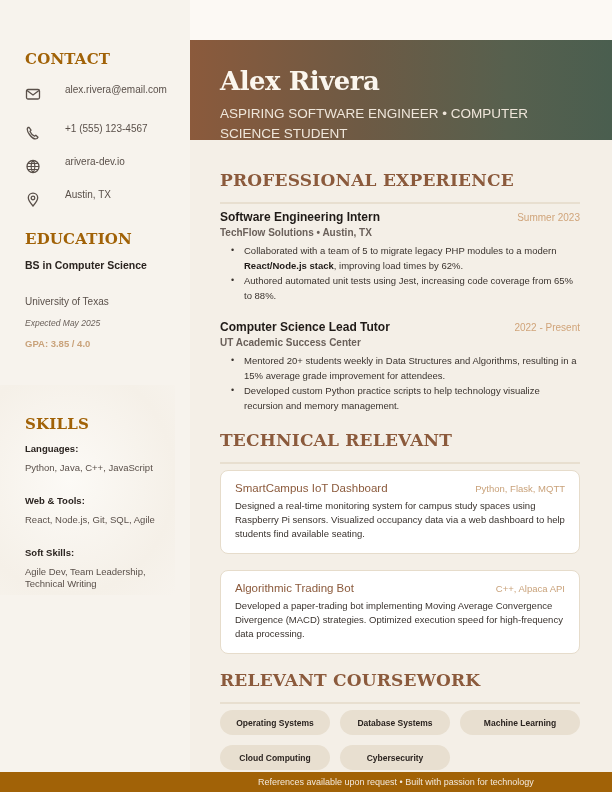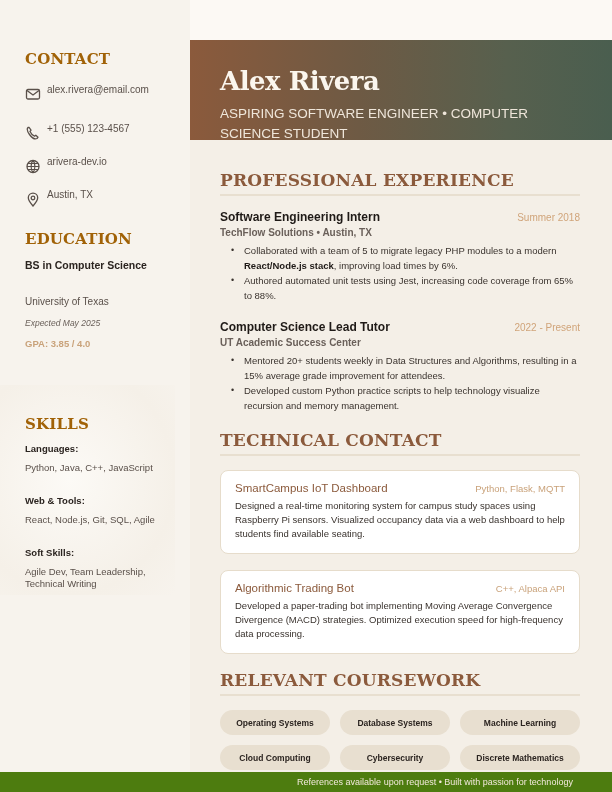--- a/index.html
+++ b/index.html
@@ -17,21 +17,21 @@
   }
   .sidebar .skills-glow {
     position: absolute; left: 0; top: 385px; width: 175px; height: 210px;
     background: radial-gradient(ellipse at 40% 45%, #fcfaf6 0%, #f5f0e8 70%, rgba(245,240,232,0) 100%);
   }
   .side-h {
     position: absolute; left: 25px;
     font-family: "DejaVu Serif", "Liberation Serif", serif;
     font-weight: bold; font-size: 15px; color: #a16207; letter-spacing: 0.2px;
   }
-  .contact-row { position: absolute; left: 25px; display: flex; align-items: flex-start; }
+  .contact-row { position: absolute; left: 25px; display: flex; align-items: flex-start; gap: 18px; }
   .contact-row .ic { width: 16px; height: 16px; margin-right: 6px; margin-top: 2px; }
   .contact-row .txt { font-size: 10px; color: #5a504a; }
   .edu-degree { position: absolute; left: 25px; top: 259px; font-size: 10.5px; font-weight: bold; color: #2b2420; }
   .edu-school { position: absolute; left: 25px; top: 296px; font-size: 10px; color: #5a504a; }
   .edu-date { position: absolute; left: 25px; top: 318px; font-size: 8.5px; font-style: italic; color: #6a605a; }
   .edu-gpa { position: absolute; left: 25px; top: 338px; font-size: 9.5px; font-weight: bold; color: #c9a27a; }
   .skill-label { position: absolute; left: 25px; font-size: 9.5px; font-weight: bold; color: #2b2420; }
   .skill-val { position: absolute; left: 25px; width: 145px; font-size: 9.5px; line-height: 12px; color: #5a504a; }
 
   .topband { position: absolute; left: 190px; top: 0; width: 422px; height: 40px; background: #fcf9f4; }
@@ -41,21 +41,21 @@
     padding: 24px 30px 0 30px;
   }
   .header .name {
     font-family: "DejaVu Serif", "Liberation Serif", serif; font-weight: bold;
     font-size: 26px; color: #fbf6ee; line-height: 34px; letter-spacing: -0.5px;
   }
   .header .tagline { margin-top: 6px; font-size: 13.5px; line-height: 20px; color: #efe6da; width: 340px; }
   .sec-h {
     position: absolute; left: 220px; width: 360px;
     font-family: "DejaVu Serif", "Liberation Serif", serif; font-weight: bold;
-    font-size: 17px; color: #8b5a3c; padding-bottom: 4px;
+    font-size: 17px; color: #8b5a3c; padding-bottom: 12px;
     border-bottom: 2px solid #e8dfd0; letter-spacing: 0.2px;
   }
   .job { position: absolute; left: 220px; width: 360px; }
   .job-row { display: flex; justify-content: space-between; align-items: baseline; }
   .job-title { font-size: 12px; font-weight: bold; color: #1f1a17; }
   .job-date { font-size: 10px; color: #d0a47a; }
   .job-co { font-size: 10px; font-weight: bold; color: #6a605a; margin-top: 3px; }
   .job ul { margin-top: 5px; padding-left: 24px; list-style: none; }
   .job li { position: relative; font-size: 9.5px; line-height: 15px; color: #3a332e; }
   .job li::before { content: "\2022"; position: absolute; left: -13px; top: 0; font-size: 9px; color: #3a332e; }
@@ -72,22 +72,22 @@
   .proj-desc { margin-top: 5px; font-size: 9.5px; line-height: 14px; color: #3a332e; }
 
   .chips { position: absolute; left: 220px; top: 710px; width: 360px; display: grid; grid-template-columns: 110px 110px 120px; column-gap: 10px; row-gap: 10px; }
   .chip {
     height: 25px; border-radius: 13px; background: #e8dfd0;
     display: flex; align-items: center; justify-content: center;
     font-size: 8.5px; font-weight: bold; color: #2b2420;
   }
   .footer {
     position: absolute; left: 0; top: 772px; width: 612px; height: 20px;
-    background: #4d7c0f; color: #f3e9dc; font-size: 9px;
-    display: flex; align-items: center; padding-left: 258px; justify-content: center;
+    background: #a16207; color: #f3e9dc; font-size: 9px;
+    display: flex; align-items: center; padding-left: 258px;
   }
 </style>
 </head>
 <body>
 
 <div class="topband"></div>
 
 <aside class="sidebar">
   <div class="skills-glow"></div>
 </aside>
@@ -139,42 +139,42 @@
 <header class="header">
   <div class="name">Alex Rivera</div>
   <div class="tagline">ASPIRING SOFTWARE ENGINEER • COMPUTER SCIENCE STUDENT</div>
 </header>
 
 <div class="sec-h" style="top:170px">PROFESSIONAL EXPERIENCE</div>
 
 <div class="job" style="top:210px">
   <div class="job-row">
     <span class="job-title">Software Engineering Intern</span>
-    <span class="job-date">Summer 2018</span>
+    <span class="job-date">Summer 2023</span>
   </div>
   <div class="job-co">TechFlow Solutions • Austin, TX</div>
   <ul>
-    <li><span>Collaborated with a team of 5 to migrate legacy PHP modules to a modern </span><b>React/Node.js stack</b><span>, improving load times by 6%.</span></li>
+    <li><span>Collaborated with a team of 5 to migrate legacy PHP modules to a modern </span><b>React/Node.js stack</b><span>, improving load times by 62%.</span></li>
     <li><span>Authored automated unit tests using Jest, increasing code coverage from 65% to 88%.</span></li>
   </ul>
 </div>
 
 <div class="job" style="top:320px">
   <div class="job-row">
     <span class="job-title">Computer Science Lead Tutor</span>
     <span class="job-date">2022 - Present</span>
   </div>
   <div class="job-co">UT Academic Success Center</div>
   <ul>
     <li><span>Mentored 20+ students weekly in Data Structures and Algorithms, resulting in a 15% average grade improvement for attendees.</span></li>
     <li><span>Developed custom Python practice scripts to help technology visualize recursion and memory management.</span></li>
   </ul>
 </div>
 
-<div class="sec-h" style="top:430px">TECHNICAL CONTACT</div>
+<div class="sec-h" style="top:430px">TECHNICAL RELEVANT</div>
 
 <div class="proj" style="top:470px">
   <div class="proj-row">
     <span class="proj-name">SmartCampus IoT Dashboard</span>
     <span class="proj-tech">Python, Flask, MQTT</span>
   </div>
   <div class="proj-desc">Designed a real-time monitoring system for campus study spaces using Raspberry Pi sensors. Visualized occupancy data via a web dashboard to help students find available seating.</div>
 </div>
 
 <div class="proj" style="top:570px">
@@ -186,18 +186,17 @@
 </div>
 
 <div class="sec-h" style="top:670px">RELEVANT COURSEWORK</div>
 
 <div class="chips">
   <div class="chip">Operating Systems</div>
   <div class="chip">Database Systems</div>
   <div class="chip">Machine Learning</div>
   <div class="chip">Cloud Computing</div>
   <div class="chip">Cybersecurity</div>
-  <div class="chip">Discrete Mathematics</div>
 </div>
 
 <footer class="footer">
   <span>References available upon request • Built with passion for technology</span>
 </footer>
 
 </body></html>

